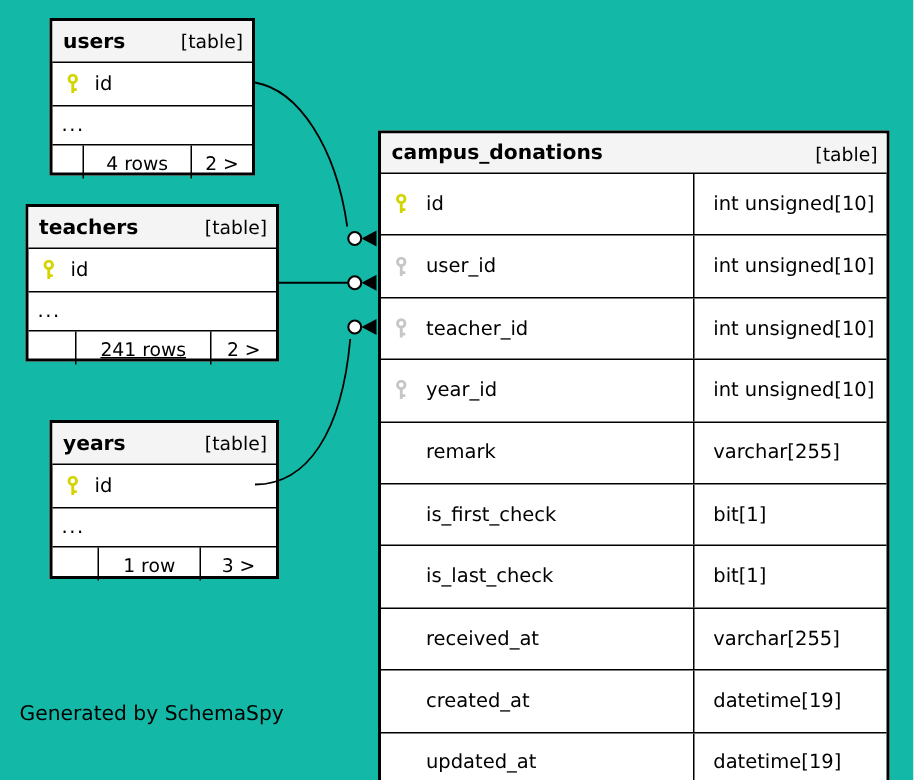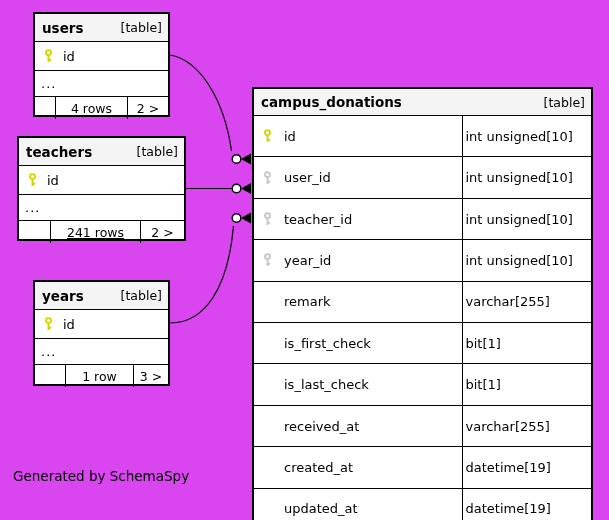--- a/index.html
+++ b/index.html
@@ -1,38 +1,38 @@
 <!DOCTYPE html>
 <html style="--pk-key: #d4d400; --fk-key: #c6c6c6; --header-bg: #f4f4f4; --border: #000000;"><head>
 <meta charset="utf-8">
 <style>
   html,body{margin:0;padding:0;background:#fff;}
   .canvas{
-    position:relative;width:609px;height:520px;background:#d946ef;overflow:hidden;
+    position:relative;width:609px;height:520px;background:#14b8a6;overflow:hidden;
     font-family:"DejaVu Sans","Liberation Sans",sans-serif;color:#000;font-size:13px;
   }
   .tbl{
     position:absolute;display:flex;flex-direction:column;box-sizing:border-box;
     background:#fff;border:2px solid var(--border,#000);
   }
   .tbl.big{border-width:2.5px;}
   .tbl > * + *{border-top:1.5px solid var(--border,#000);text-align:right;}
   .hdr{
     display:flex;justify-content:space-between;align-items:center;
     background:var(--header-bg,#f4f4f4);padding:0 6px 0 7px;flex:0 0 27px;box-sizing:border-box;
   }
   .big .hdr{flex:0 0 26px;}
   .tname{font-weight:bold;font-size:13.5px;white-space:nowrap;}
   .badge{font-size:12.5px;white-space:nowrap;}
   .crow{display:flex;align-items:center;flex:0 0 29px;box-sizing:border-box;position:relative;}
   .big .crow{flex:1 1 auto;}
   .erow{display:flex;align-items:center;flex:0 0 26px;padding-left:6px;box-sizing:border-box;letter-spacing:1px;}
   .ncell{flex:0 0 207.5px;display:flex;align-items:center;position:relative;padding-left:30px;box-sizing:border-box;height:100%;white-space:nowrap;}
   .small-name{padding-left:28px;position:relative;white-space:nowrap;}
-  .tcell{flex:1 1 auto;display:flex;align-items:center;border-left:1.5px solid var(--border,#000);padding-left:3px;box-sizing:border-box;height:100%;white-space:nowrap;}
+  .tcell{flex:1 1 auto;display:flex;align-items:center;border-left:1.5px solid var(--border,#000);padding-left:13px;box-sizing:border-box;height:100%;white-space:nowrap;}
   .keyicon{position:absolute;left:8px;top:50%;transform:translateY(-50%);display:inline-flex;line-height:0;}
   .pk{color:var(--pk-key,#d4d400);}
   .fk{color:var(--fk-key,#c6c6c6);}
   .foot{display:flex;flex:0 0 23px;box-sizing:border-box;align-items:stretch;}
   .f{display:flex;align-items:center;justify-content:center;box-sizing:border-box;white-space:nowrap;font-size:12.5px;}
   .f + .f{border-left:1.5px solid var(--border,#000);}
   .f-left{justify-content:flex-start;padding-left:5px;}
   .f-right{justify-content:flex-end;padding-right:5px;}
   .overlay{position:absolute;left:0;top:0;pointer-events:none;}
   .note{position:absolute;left:13px;top:468px;font-size:13.5px;}
@@ -79,21 +79,21 @@
       <span class="small-name">id</span>
     </div>
     <div class="erow">...</div>
     <div class="foot">
       <span class="f" style="flex:0 0 31px;"></span>
       <span class="f" style="flex:0 0 90px;text-decoration:underline;">241 rows</span>
       <span class="f" style="flex:1 1 auto;">2 &gt;</span>
     </div>
   </div>
 
-  <div class="tbl" style="left:33px;top:280px;width:137px;height:106px;">
+  <div class="tbl" style="left:33px;top:280px;width:153px;height:106px;">
     <div class="hdr">
       <span class="tname">years</span>
       <span class="badge">[table]</span>
     </div>
     <div class="crow">
       <span class="keyicon pk">
         <svg width="11" height="14" viewBox="0 0 11 14">
             <circle cx="5.5" cy="3.6" r="2.5" fill="none" stroke="currentColor" stroke-width="1.9"></circle>
             <path d="M5.5 6.2 V13 M5.5 10.7 H8.2" stroke="currentColor" stroke-width="1.9" fill="none"></path>
           </svg>

